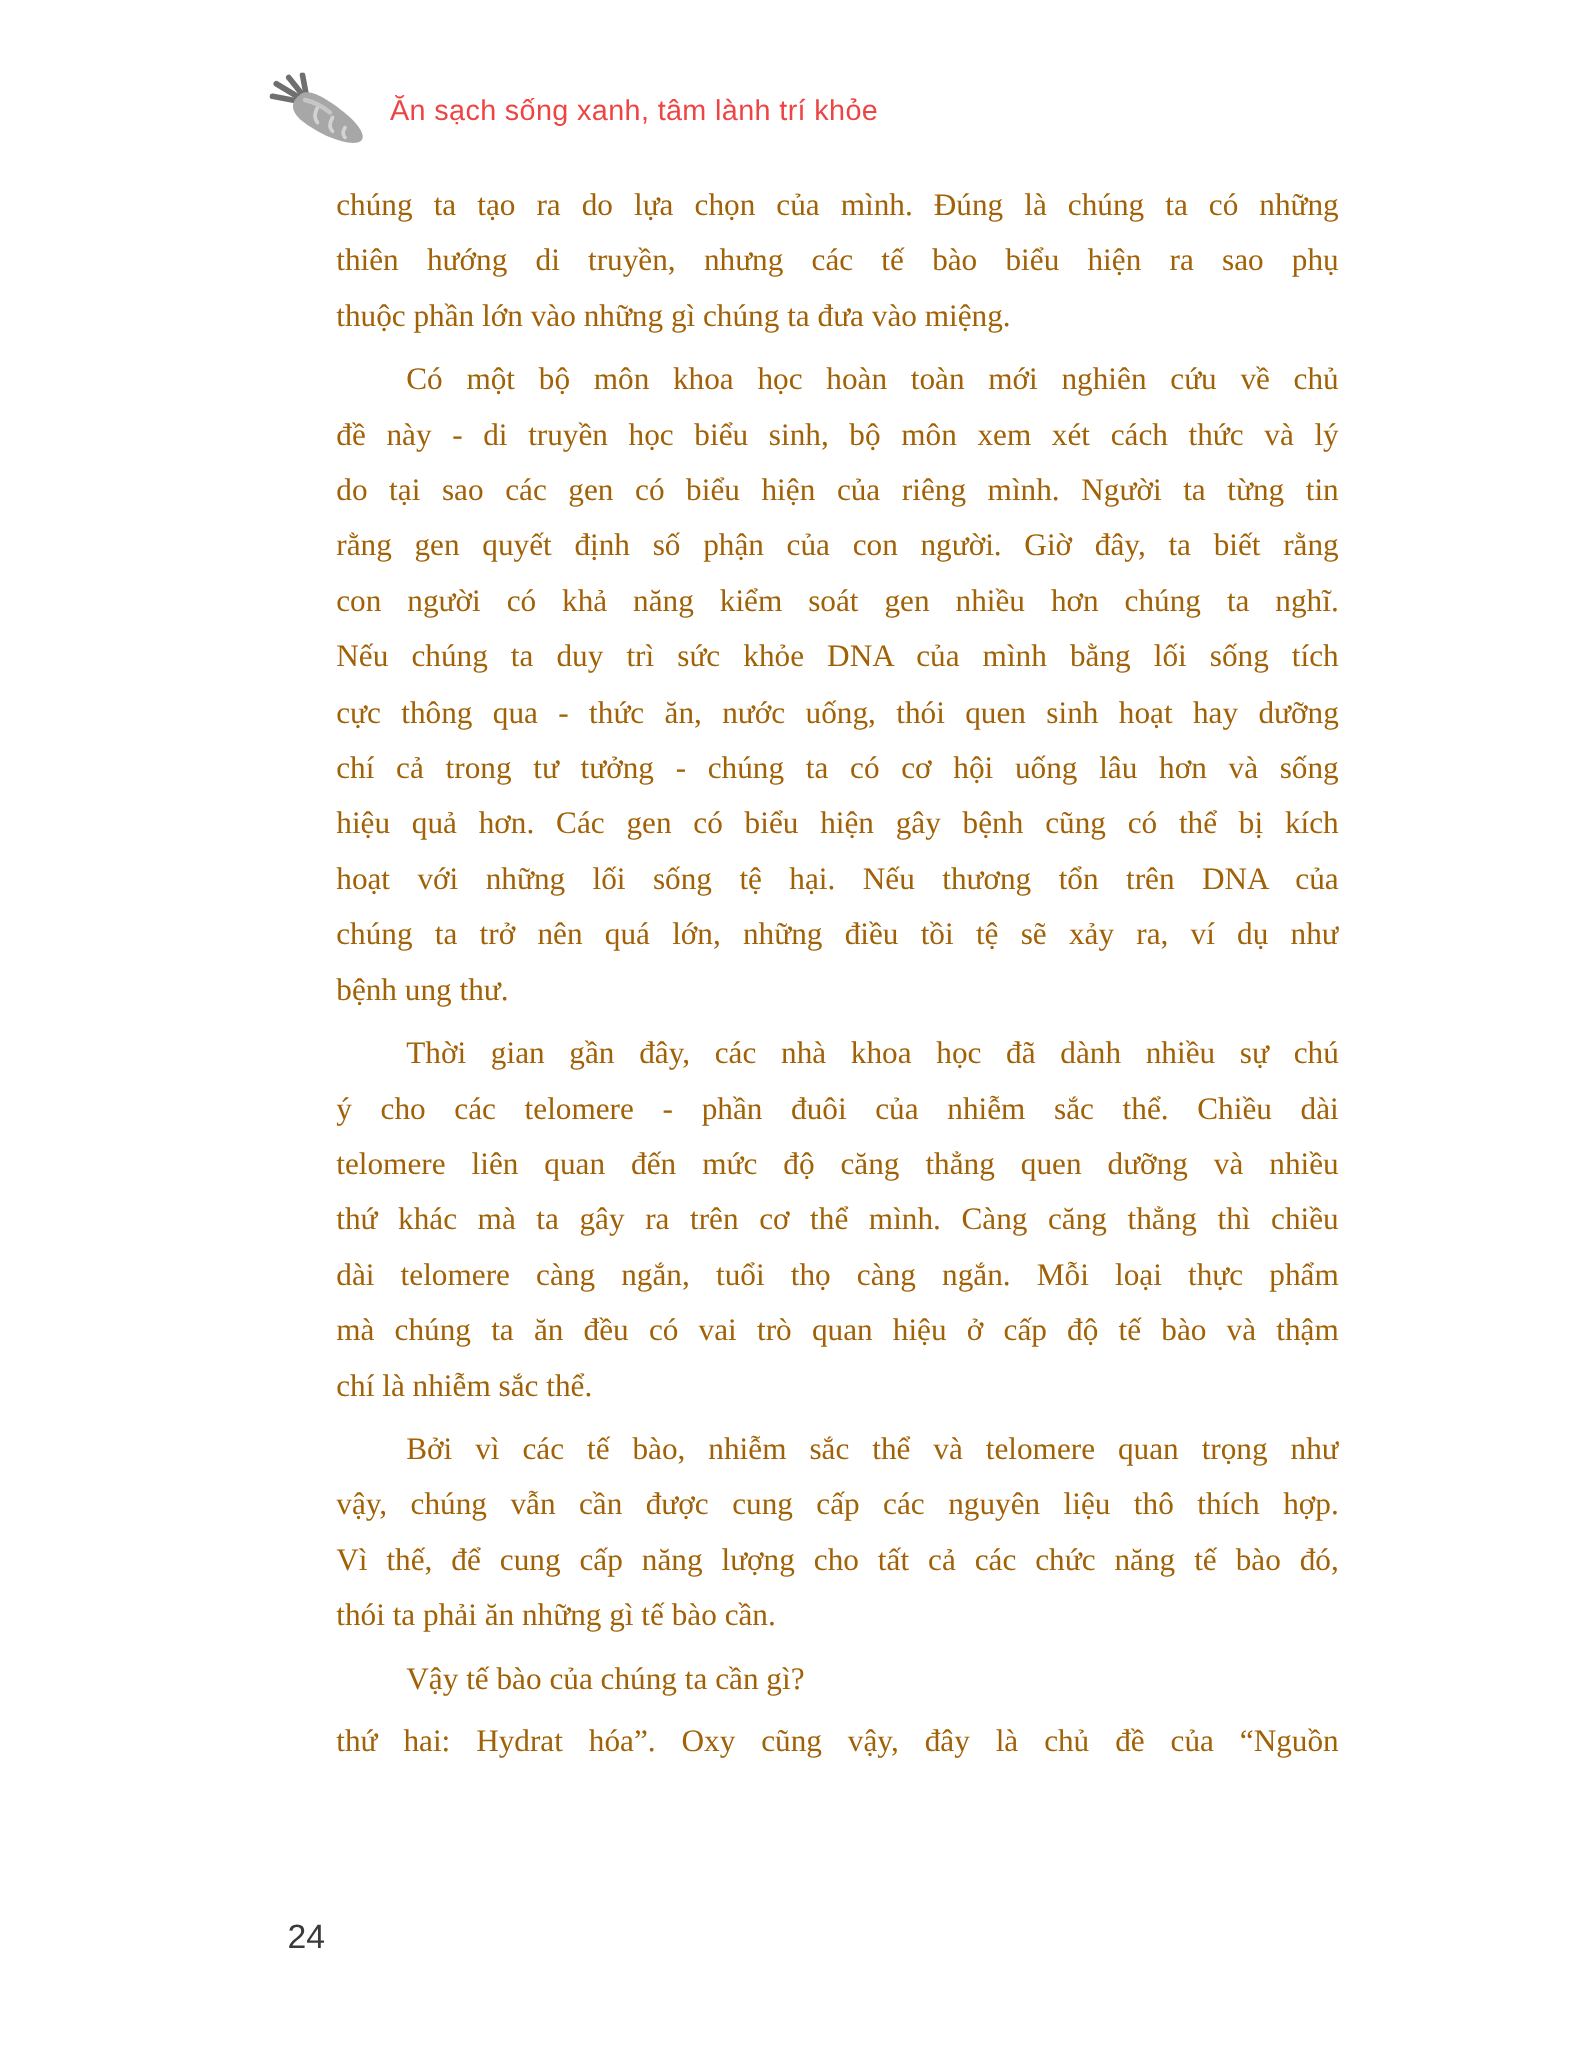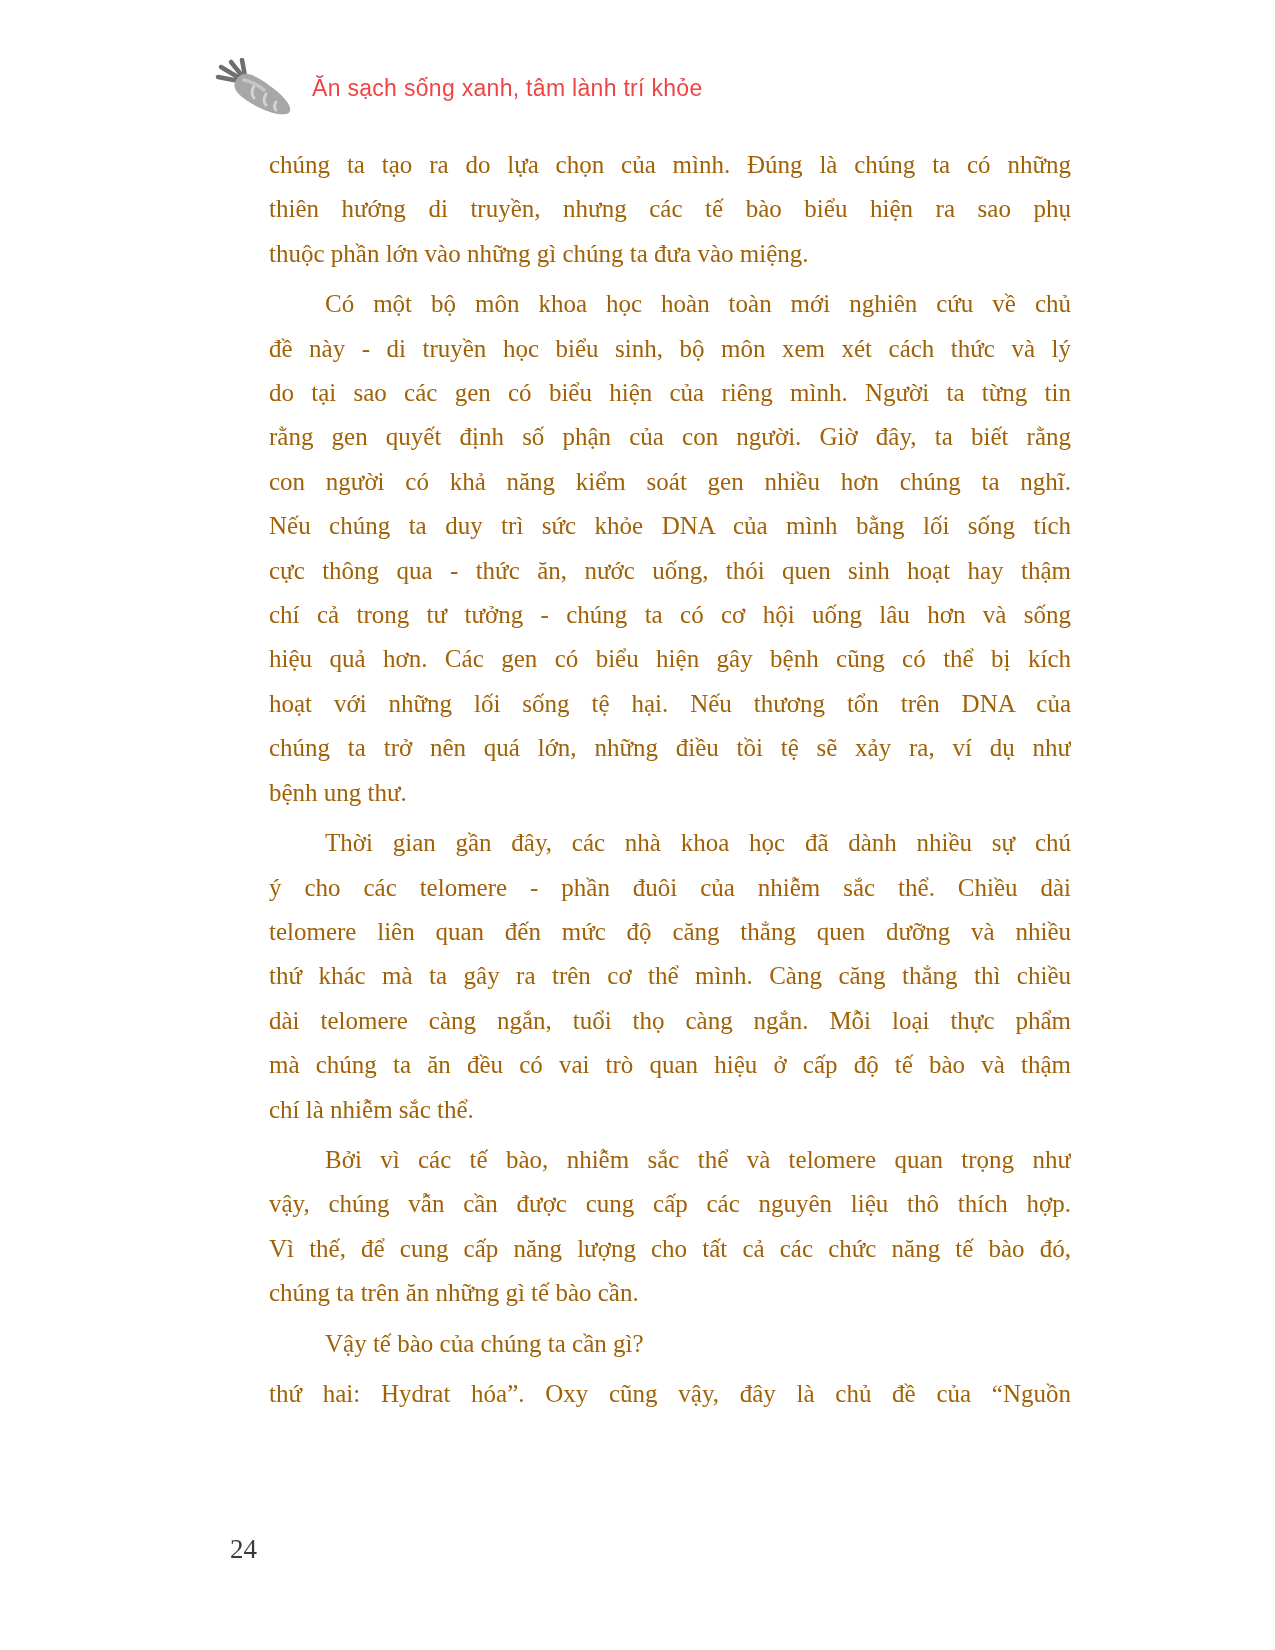--- a/index.html
+++ b/index.html
@@ -35,21 +35,21 @@
     text-align:justify;
     text-align-last:justify;
     overflow:hidden;
     white-space:normal;
   }
   .line.last{text-align-last:left;}
   .line.indent{text-indent:56px;}
   
   .page-number{
     position:absolute;left:230px;top:1534px;
-    font-family:Liberation Serif, serif;
+    font-family:Liberation Sans, sans-serif;
     font-size:27px;color:#3a3a3a;
   }
 </style>
 </head>
 <body>
 
 <div class="page">
 
   <div class="header">
     <span class="icon">
@@ -81,41 +81,41 @@
         <span class="line">thiên hướng di truyền, nhưng các tế bào biểu hiện ra sao phụ</span>
         <span class="line last">thuộc phần lớn vào những gì chúng ta đưa vào miệng.</span>
       </p>
       <p class="para">
         <span class="line indent">Có một bộ môn khoa học hoàn toàn mới nghiên cứu về chủ</span>
         <span class="line">đề này - di truyền học biểu sinh, bộ môn xem xét cách thức và lý</span>
         <span class="line">do tại sao các gen có biểu hiện của riêng mình. Người ta từng tin</span>
         <span class="line">rằng gen quyết định số phận của con người. Giờ đây, ta biết rằng</span>
         <span class="line">con người có khả năng kiểm soát gen nhiều hơn chúng ta nghĩ.</span>
         <span class="line">Nếu chúng ta duy trì sức khỏe DNA của mình bằng lối sống tích</span>
-        <span class="line">cực thông qua - thức ăn, nước uống, thói quen sinh hoạt hay thậm</span>
+        <span class="line">cực thông qua - thức ăn, nước uống, thói quen sinh hoạt hay dưỡng</span>
         <span class="line">chí cả trong tư tưởng - chúng ta có cơ hội uống lâu hơn và sống</span>
         <span class="line">hiệu quả hơn. Các gen có biểu hiện gây bệnh cũng có thể bị kích</span>
         <span class="line">hoạt với những lối sống tệ hại. Nếu thương tổn trên DNA của</span>
         <span class="line">chúng ta trở nên quá lớn, những điều tồi tệ sẽ xảy ra, ví dụ như</span>
         <span class="line last">bệnh ung thư.</span>
       </p>
       <p class="para">
         <span class="line indent">Thời gian gần đây, các nhà khoa học đã dành nhiều sự chú</span>
         <span class="line">ý cho các telomere - phần đuôi của nhiễm sắc thể. Chiều dài</span>
         <span class="line">telomere liên quan đến mức độ căng thẳng quen dưỡng và nhiều</span>
         <span class="line">thứ khác mà ta gây ra trên cơ thể mình. Càng căng thẳng thì chiều</span>
         <span class="line">dài telomere càng ngắn, tuổi thọ càng ngắn. Mỗi loại thực phẩm</span>
         <span class="line">mà chúng ta ăn đều có vai trò quan hiệu ở cấp độ tế bào và thậm</span>
         <span class="line last">chí là nhiễm sắc thể.</span>
       </p>
       <p class="para">
         <span class="line indent">Bởi vì các tế bào, nhiễm sắc thể và telomere quan trọng như</span>
         <span class="line">vậy, chúng vẫn cần được cung cấp các nguyên liệu thô thích hợp.</span>
         <span class="line">Vì thế, để cung cấp năng lượng cho tất cả các chức năng tế bào đó,</span>
-        <span class="line last">chúng ta trên ăn những gì tế bào cần.</span>
+        <span class="line last">thói ta phải ăn những gì tế bào cần.</span>
       </p>
       <p class="para">
         <span class="line last indent">Vậy tế bào của chúng ta cần gì?</span>
       </p>
       <p class="para">
         <span class="line">thứ hai: Hydrat hóa”. Oxy cũng vậy, đây là chủ đề của “Nguồn</span>
       </p>
     </div>
 
   <div class="page-number">24</div>

